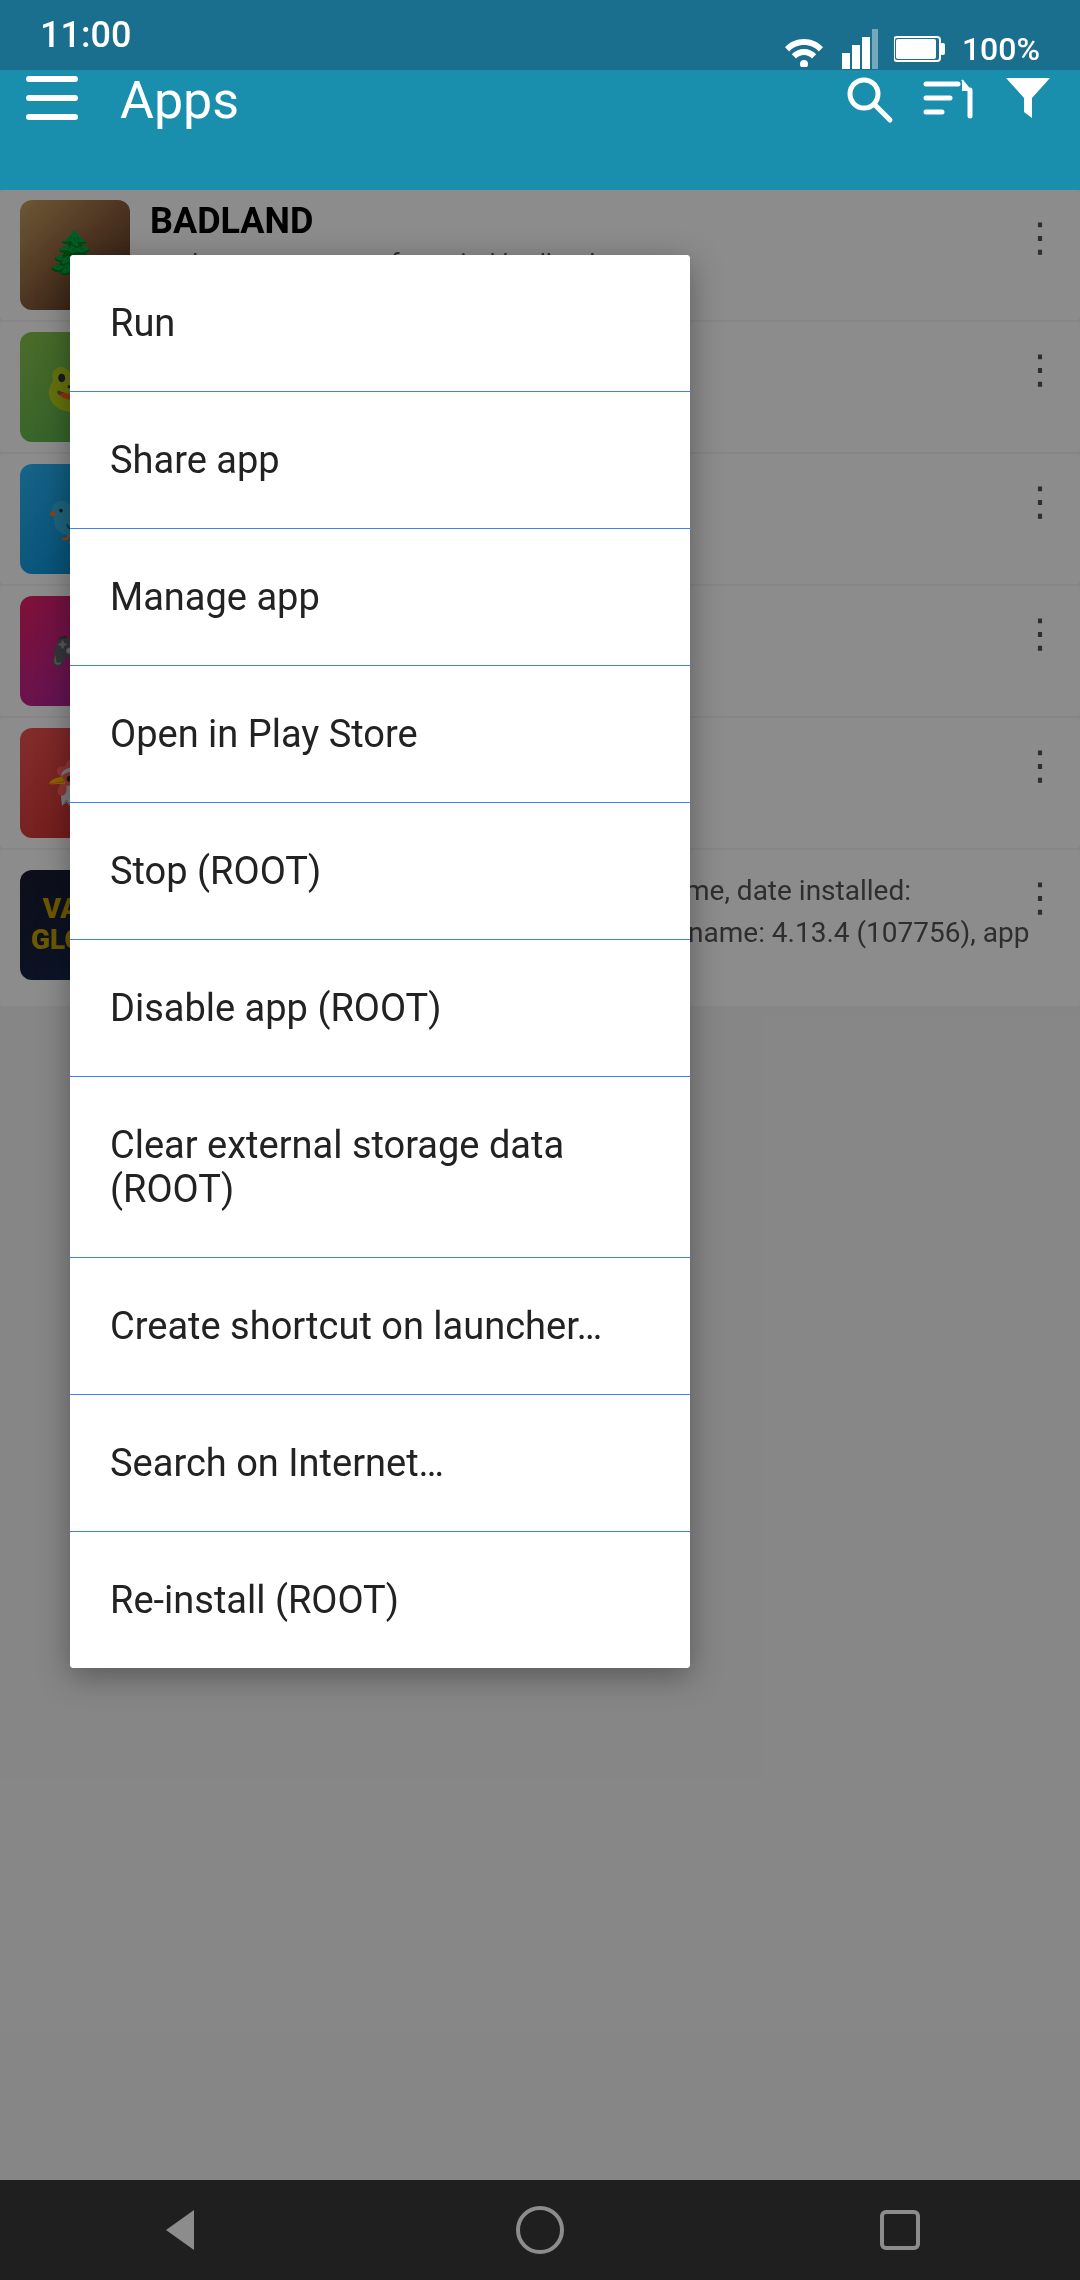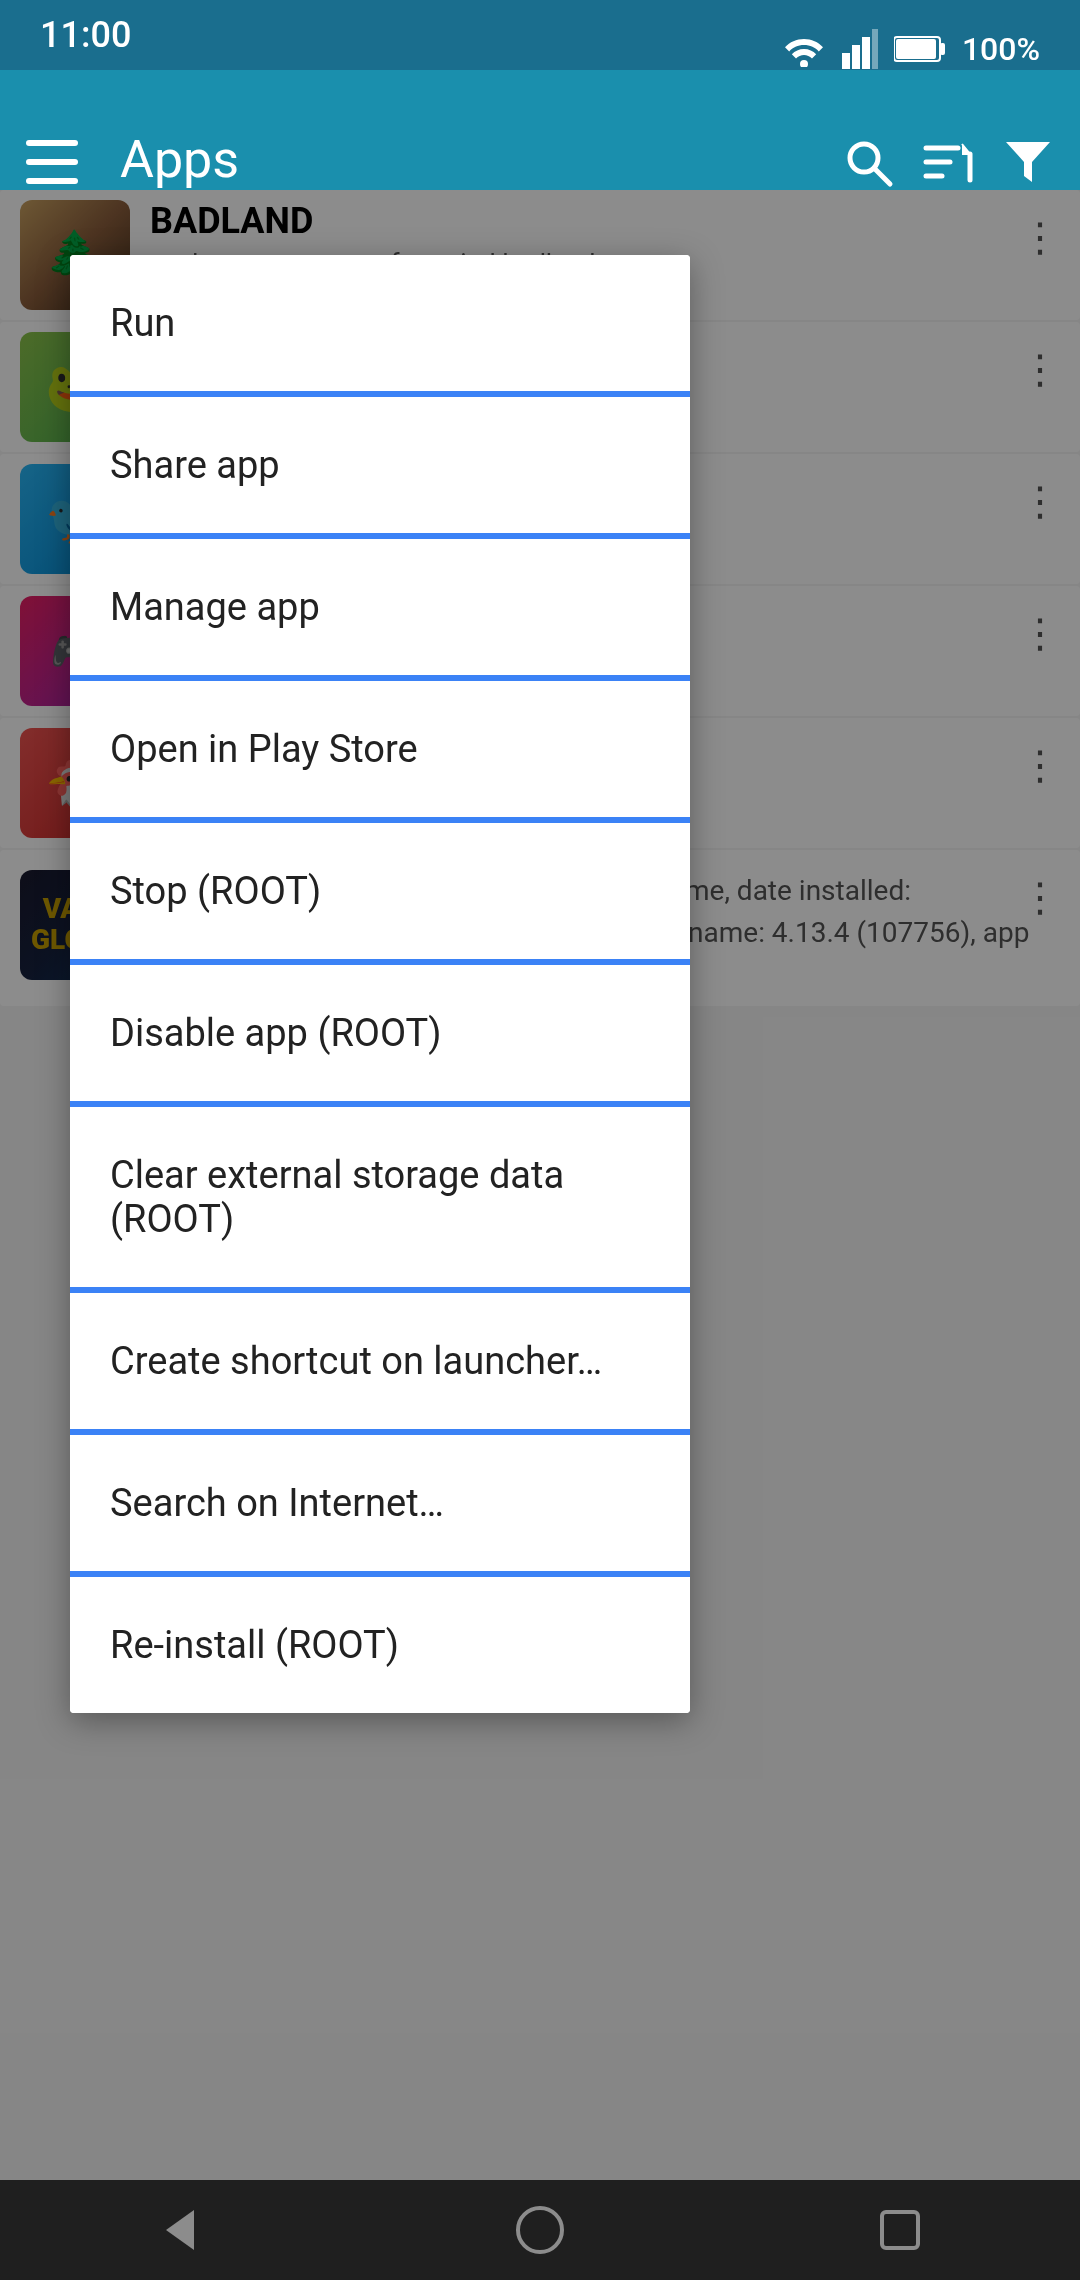--- a/index.html
+++ b/index.html
@@ -35,21 +35,21 @@
       font-size: 32px;
       margin-top: 28px;
     }
 
     
     .toolbar {
       width: 100%;
       height: 120px;
       background: #1a8fad;
       display: flex;
-      align-items: flex-end;
+      align-items: flex-start;
       padding: 0 24px;
       gap: 24px;
     }
 
     .toolbar-title {
       color: white;
       font-size: 52px;
       font-weight: 400;
       flex: 1;
       margin-left: 16px;
@@ -140,21 +140,21 @@
       border-radius: 4px;
       box-shadow: 0 8px 32px rgba(0,0,0,0.35);
       z-index: 10;
       overflow: hidden;
     }
 
     .menu-item {
       padding: 46px 40px;
       font-size: 38px;
       color: #222;
-      border-bottom: 6px solid #3b82f6;
+      border-bottom: 1px solid #3b82f6;
       cursor: pointer;
       background: white;
     }
 
     .menu-item:last-child {
       border-bottom: none;
     }
 
     
     .nav-bar {

